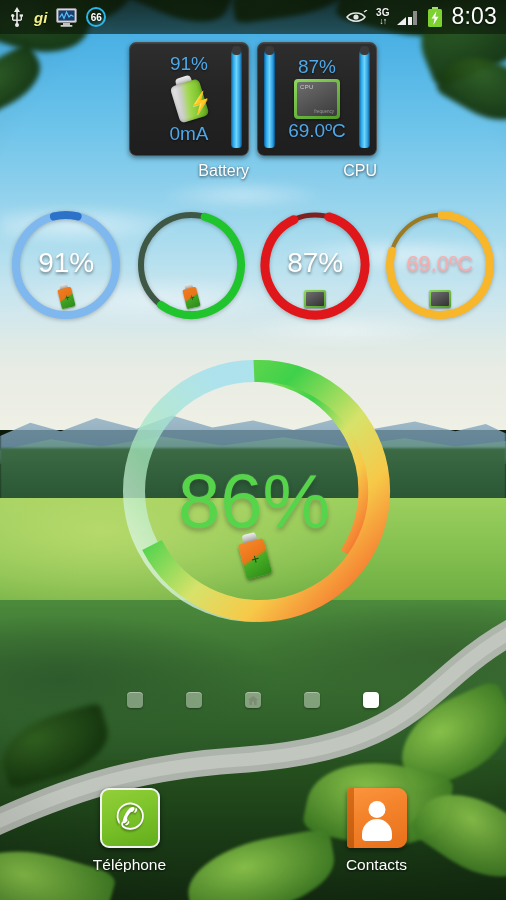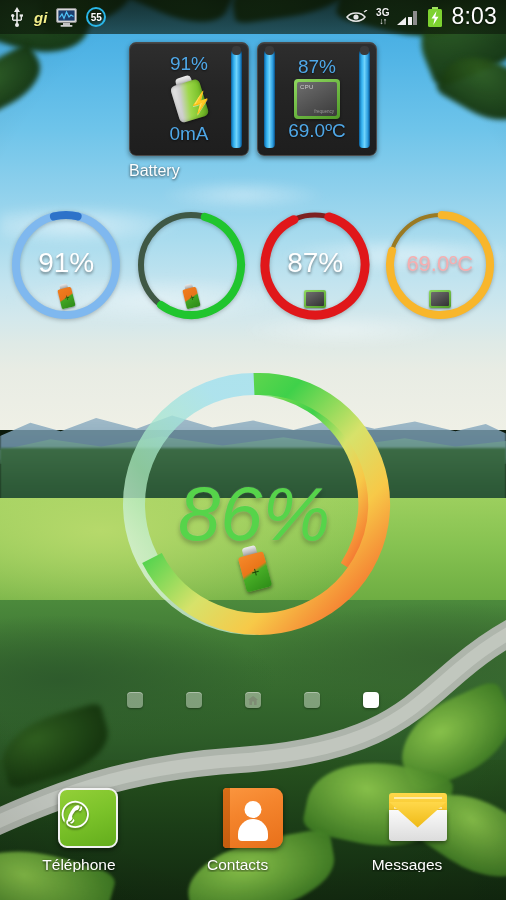--- a/index.html
+++ b/index.html
@@ -150,21 +150,21 @@
   }
   .tw-inner {
     display:flex; flex-direction:column; align-items:center; justify-content:center;
     gap:1px; width:100%; padding:0 18px;
   }
   .tw-val {
     color:#4fa8e8; font-size:19px; line-height:22px;
     text-shadow:0 1px 2px rgba(0,0,0,.6);
   }
   .tw-label {
-    text-align:left; color:#fff; font-size:16px; margin-top:6px;
+    text-align:right; color:#fff; font-size:16px; margin-top:6px;
     text-shadow:0 1px 3px rgba(0,0,0,.75);
   }
 
   
   .batt-glyph { width:38px; height:46px; position:relative; transform:rotate(-17deg); }
   .batt-body {
     position:absolute; left:4px; top:6px; width:30px; height:38px; border-radius:5px;
     background:linear-gradient(100deg,#f2f2f2 0%, #cfcfcf 26%, #9fd94b 50%, #7ec42e 76%, #5fa31d 100%);
     box-shadow:inset 0 0 4px rgba(0,0,0,.3), 0 1px 3px rgba(0,0,0,.5);
   }
@@ -233,21 +233,21 @@
     background:linear-gradient(150deg,#8fd860,#4f9b28);
     box-shadow:0 1px 2px rgba(0,0,0,.4);
   }
   .mini-cpu-die {
     width:100%; height:100%; border-radius:1px;
     background:linear-gradient(150deg,#6e6e6e,#333);
   }
 
   
   #biggauge {
-    position:absolute; left:113px; top:358px; width:282px; height:290px; z-index:18;font-style:italic;
+    position:absolute; left:113px; top:345px; width:282px; height:290px; z-index:18;
   }
   #biggauge svg { position:absolute; inset:0; }
   .big-val {
     position:absolute; left:0; right:0; top:118px;
     text-align:center; font-size:76px; line-height:1;
     color:#56d44a;
     text-shadow:0 3px 5px rgba(0,0,0,.28), 0 0 2px rgba(255,255,255,.25);
   }
   .big-icon {
     position:absolute; left:50%; transform:translateX(-50%); bottom:58px;
@@ -284,21 +284,21 @@
     background:#7e8c74;
     clip-path:polygon(50% 0%, 100% 42%, 86% 42%, 86% 100%, 60% 100%, 60% 62%,
                       40% 62%, 40% 100%, 14% 100%, 14% 42%, 0% 42%);
   }
 
   
   #dock {
     position:absolute; left:0; bottom:28px; width:506px; z-index:22;
     display:flex; justify-content:space-around; padding:0 6px;
   }
-  .dock-item { width:92px; text-align:left; }
+  .dock-item { width:92px; text-align:center; }
   .dock-ico {
     width:60px; height:60px; margin:0 auto 9px; position:relative;
     border-radius:9px;
     box-shadow:0 2px 5px rgba(0,0,0,.5);
   }
   .dock-label {
     color:#fff; font-size:15.5px; line-height:1;
     text-shadow:0 1px 3px rgba(0,0,0,.85);
     white-space:nowrap; overflow:hidden; text-overflow:ellipsis;
   }
@@ -443,21 +443,21 @@
       </g>
     </svg>
     <span class="sb-gi">gi</span>
     <svg class="sb-ico" width="21" height="19" viewBox="0 0 21 19">
       <rect x="0.5" y="0.5" width="20" height="14" rx="1.5" fill="#d8d8d8" stroke="#888"></rect>
       <rect x="2.4" y="2.4" width="16.2" height="10.2" fill="#1c3d6e"></rect>
       <polyline points="3.5,9.5 6,6 8,10.5 10.5,4 13,9 15,7 17.5,8.5" fill="none" stroke="#4fc3f7" stroke-width="1.2"></polyline>
       <rect x="7" y="15" width="7" height="2.6" fill="#c0c0c0"></rect>
       <rect x="4.5" y="17" width="12" height="1.8" rx="0.8" fill="#d0d0d0"></rect>
     </svg>
-    <div class="sb-count">55</div>
+    <div class="sb-count">66</div>
   </div>
 
   <div id="sb-right">
     <svg class="sb-ico" width="22" height="14" viewBox="0 0 22 14">
       <path d="M1 7 C5 1.5, 15 1.5, 19 7 C15 12.5, 5 12.5, 1 7 Z" fill="none" stroke="#e6e6e6" stroke-width="1.5"></path>
       <circle cx="10" cy="7" r="2.6" fill="#e6e6e6"></circle>
       <path d="M18 2 L21 0" stroke="#e6e6e6" stroke-width="1.4"></path>
     </svg>
     <div class="sb-3g">
       <span>3G</span>
@@ -501,20 +501,21 @@
       <div class="tw-bar left"></div>
       <div class="tw-inner">
         <div class="tw-val">87%</div>
         <div class="cpu-glyph">
             <div class="cpu-die"></div>
           </div>
         <div class="tw-val">69.0ºC</div>
       </div>
       <div class="tw-bar right"></div>
     </div>
+    <div class="tw-label">CPU</div>
   </div>
 </div>
 
 <div id="gauges">
 
   <div class="gauge">
     <svg viewBox="0 0 118 118">
       <circle cx="59" cy="59" r="50" fill="none" stroke="#7fb8ef" stroke-width="8"></circle>
       <circle cx="59" cy="59" r="50" fill="none" stroke="#2d72c9" stroke-width="8" stroke-linecap="round" stroke-dasharray="24 290" transform="rotate(-104 59 59)"></circle>
     </svg>
@@ -623,23 +624,15 @@
 
   <div class="dock-item">
     <div class="dock-ico ico-contacts">
       <div class="spine"></div>
         <div class="head"></div>
         <div class="body"></div>
     </div>
     <div class="dock-label">Contacts</div>
   </div>
 
-  <div class="dock-item">
-    <div class="dock-ico ico-msg">
-      <div class="flap"></div>
-        <div class="env"></div>
-        <div class="vfold"></div>
-    </div>
-    <div class="dock-label">Messages</div>
-  </div>
 
 
 </div>
 
 </body></html>

